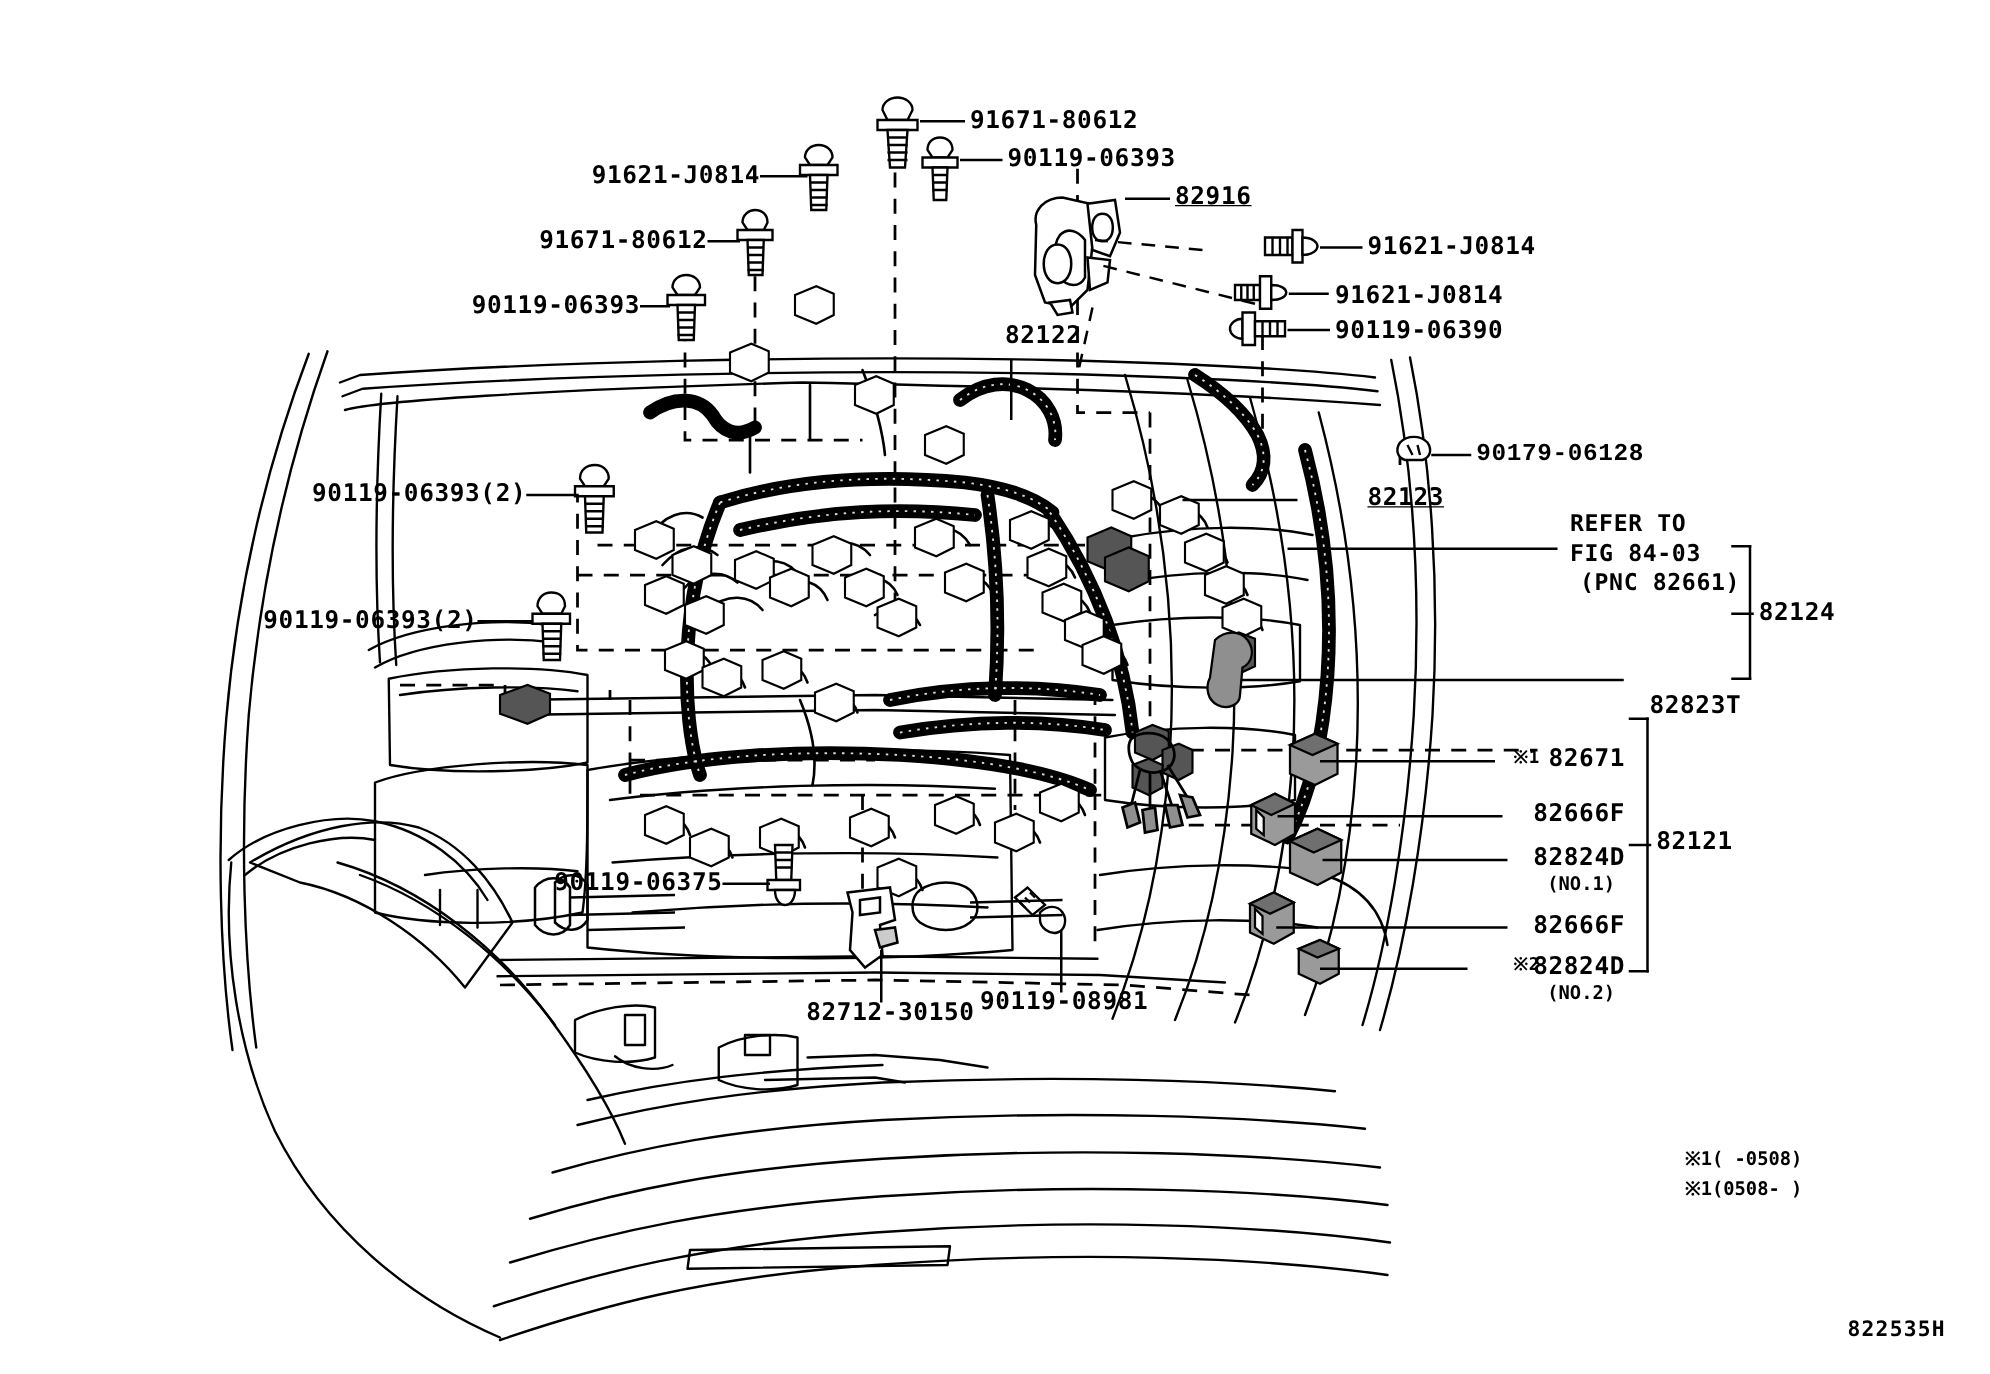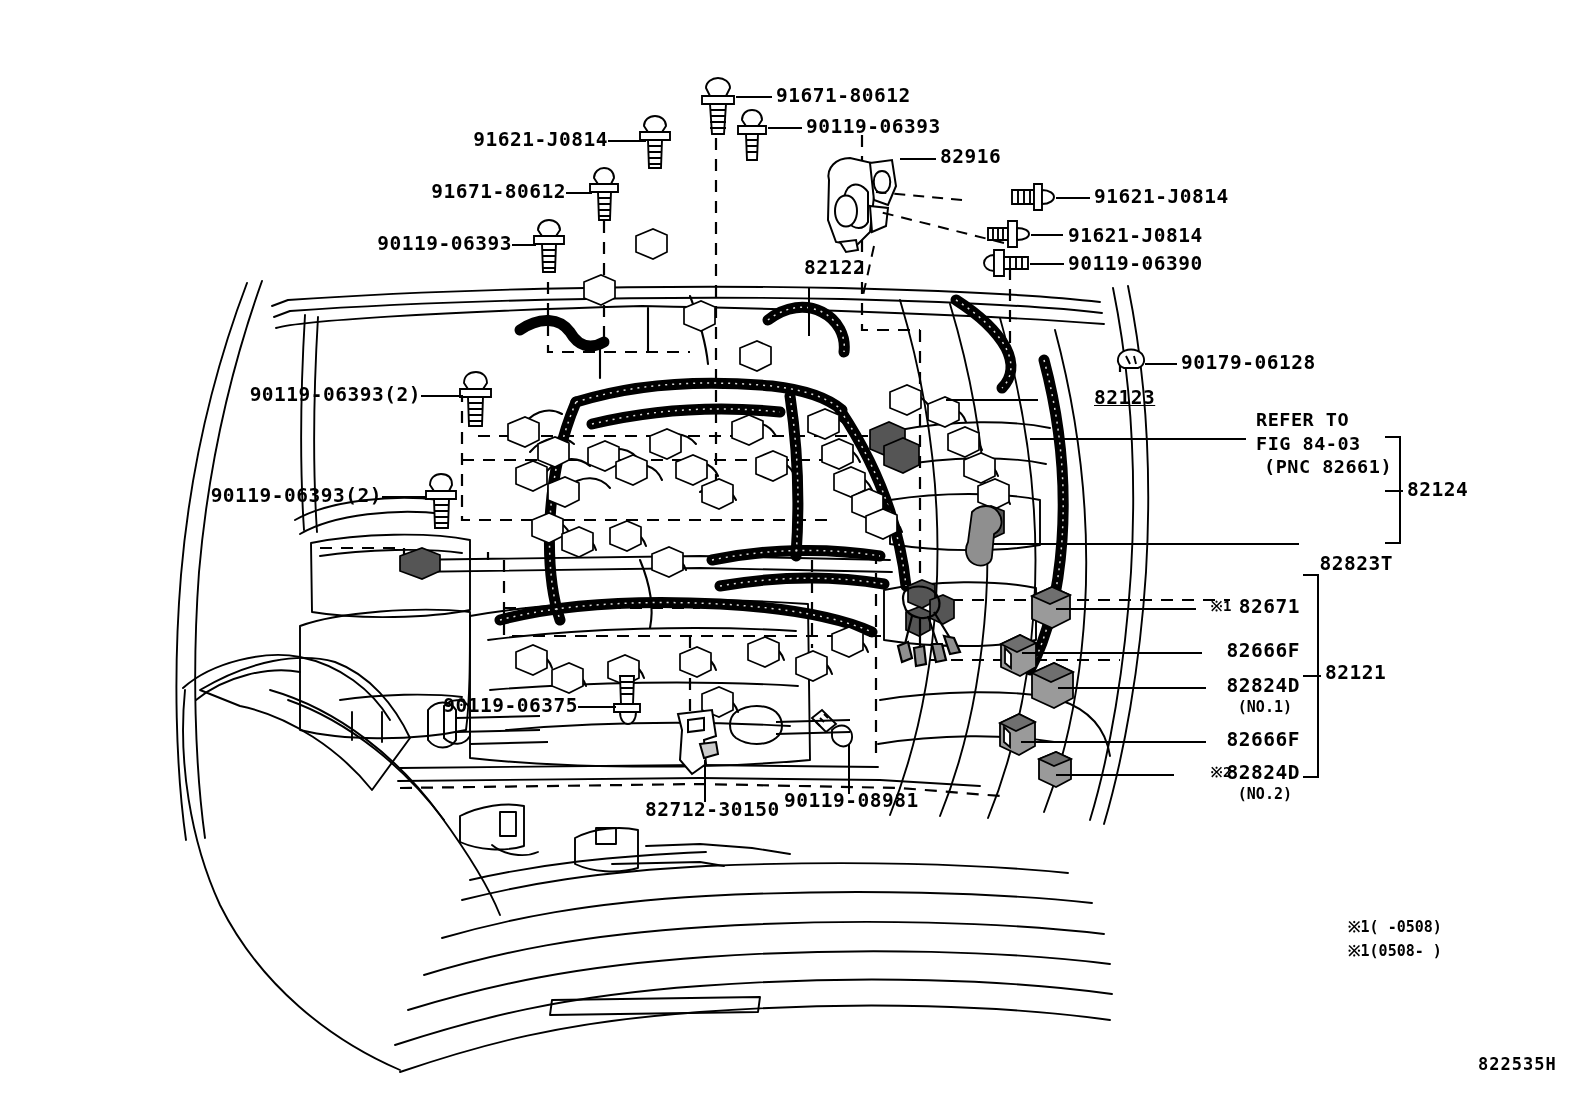--- a/index.html
+++ b/index.html
@@ -508,25 +508,25 @@
   <div class="brk" style="left:1303px; top:574px; height:204px;"></div>
   <div class="brk-stub" style="left:1303px; top:675px; width:18px;"></div>
 
   <div class="lbl r" style="left:608px; top:130px;">91621-J0814</div>
   <div class="lbl r" style="left:566px; top:182px;">91671-80612</div>
   <div class="lbl r" style="left:512px; top:234px;">90119-06393</div>
 
   <div class="lbl" style="left:776px; top:86px;">91671-80612</div>
   <div class="lbl" style="left:806px; top:117px;">90119-06393</div>
 
-  <div class="lbl" style="left:940px; top:147px;">82916</div>
+  <div class="lbl" style="left:940px; top:147px;text-decoration:underline;">82916</div>
   <div class="lbl" style="left:1094px; top:187px;">91621-J0814</div>
   <div class="lbl" style="left:1068px; top:226px;">91621-J0814</div>
   <div class="lbl" style="left:1068px; top:254px;">90119-06390</div>
-  <div class="lbl" style="left:1181px; top:353px;">90179-06128</div>
+  <div class="lbl" style="left:1181px; top:353px;font-family:Liberation Mono, monospace;">90179-06128</div>
 
   <div class="lbl r" style="left:421px; top:385px;">90119-06393(2)</div>
   <div class="lbl r" style="left:382px; top:486px;">90119-06393(2)</div>
 
   <div class="lbl" style="left:772px; top:258px;margin-left:32px;">82122</div>
   <div class="lbl" style="left:1094px; top:388px;text-decoration:underline;">82123</div>
 
   <div class="lbl r" style="left:578px; top:696px;">90119-06375</div>
   <div class="lbl" style="left:645px; top:800px;">82712-30150</div>
   <div class="lbl" style="left:784px; top:791px;">90119-08981</div>

